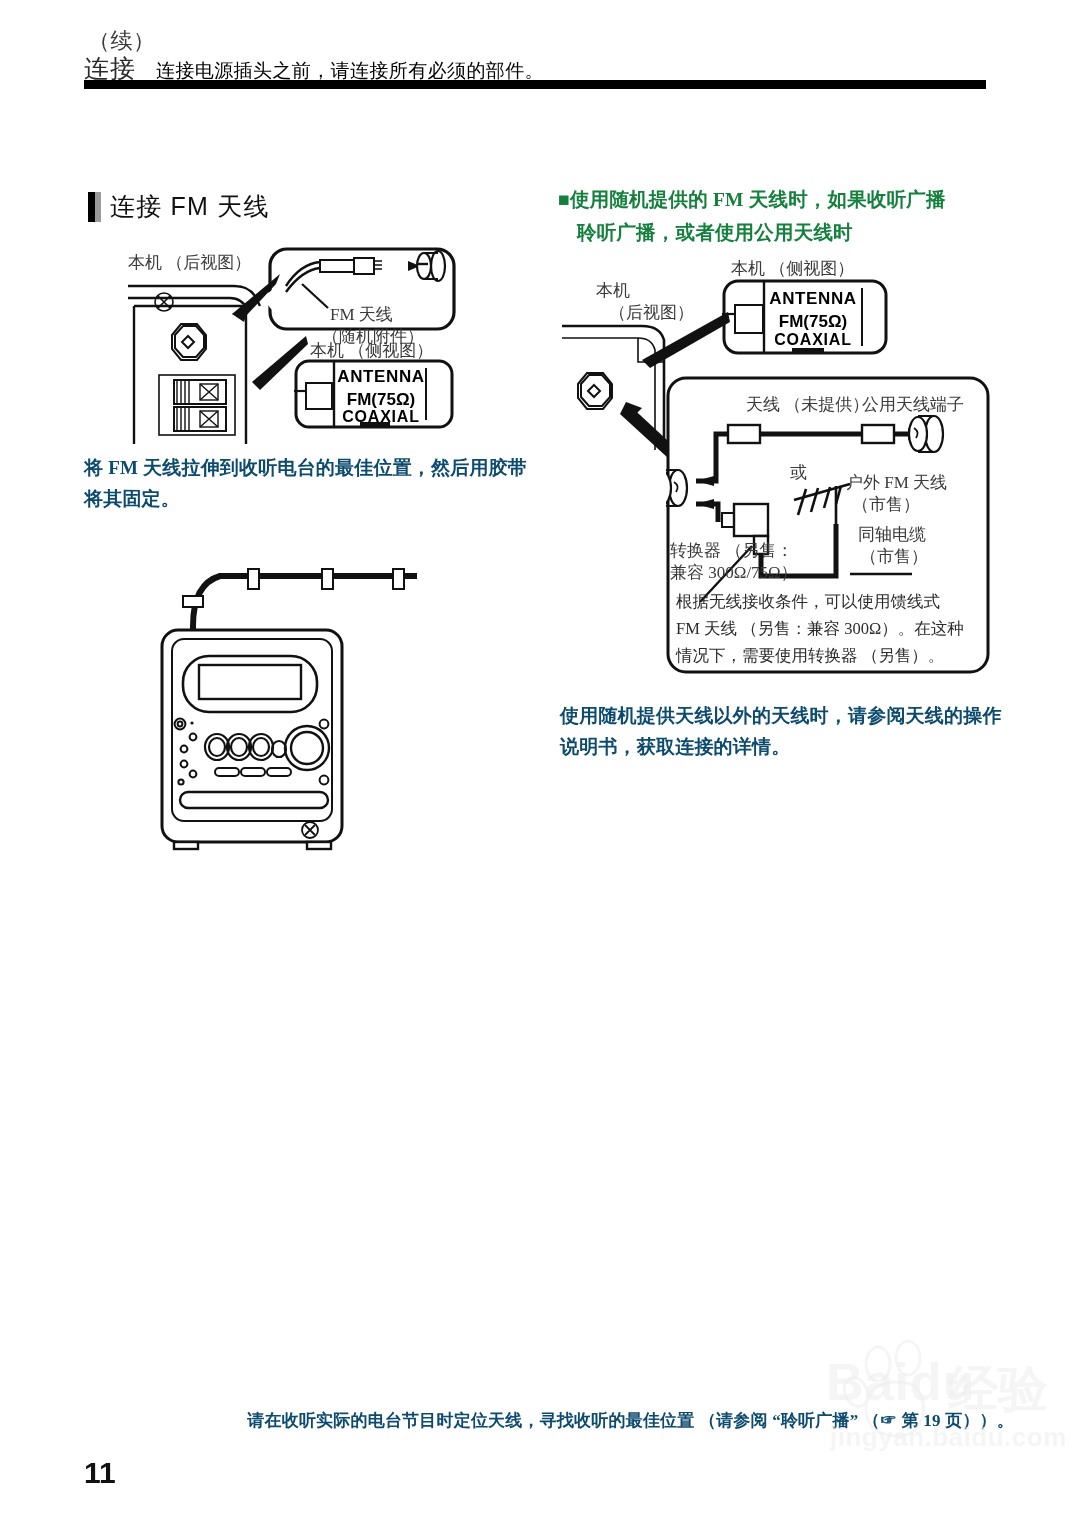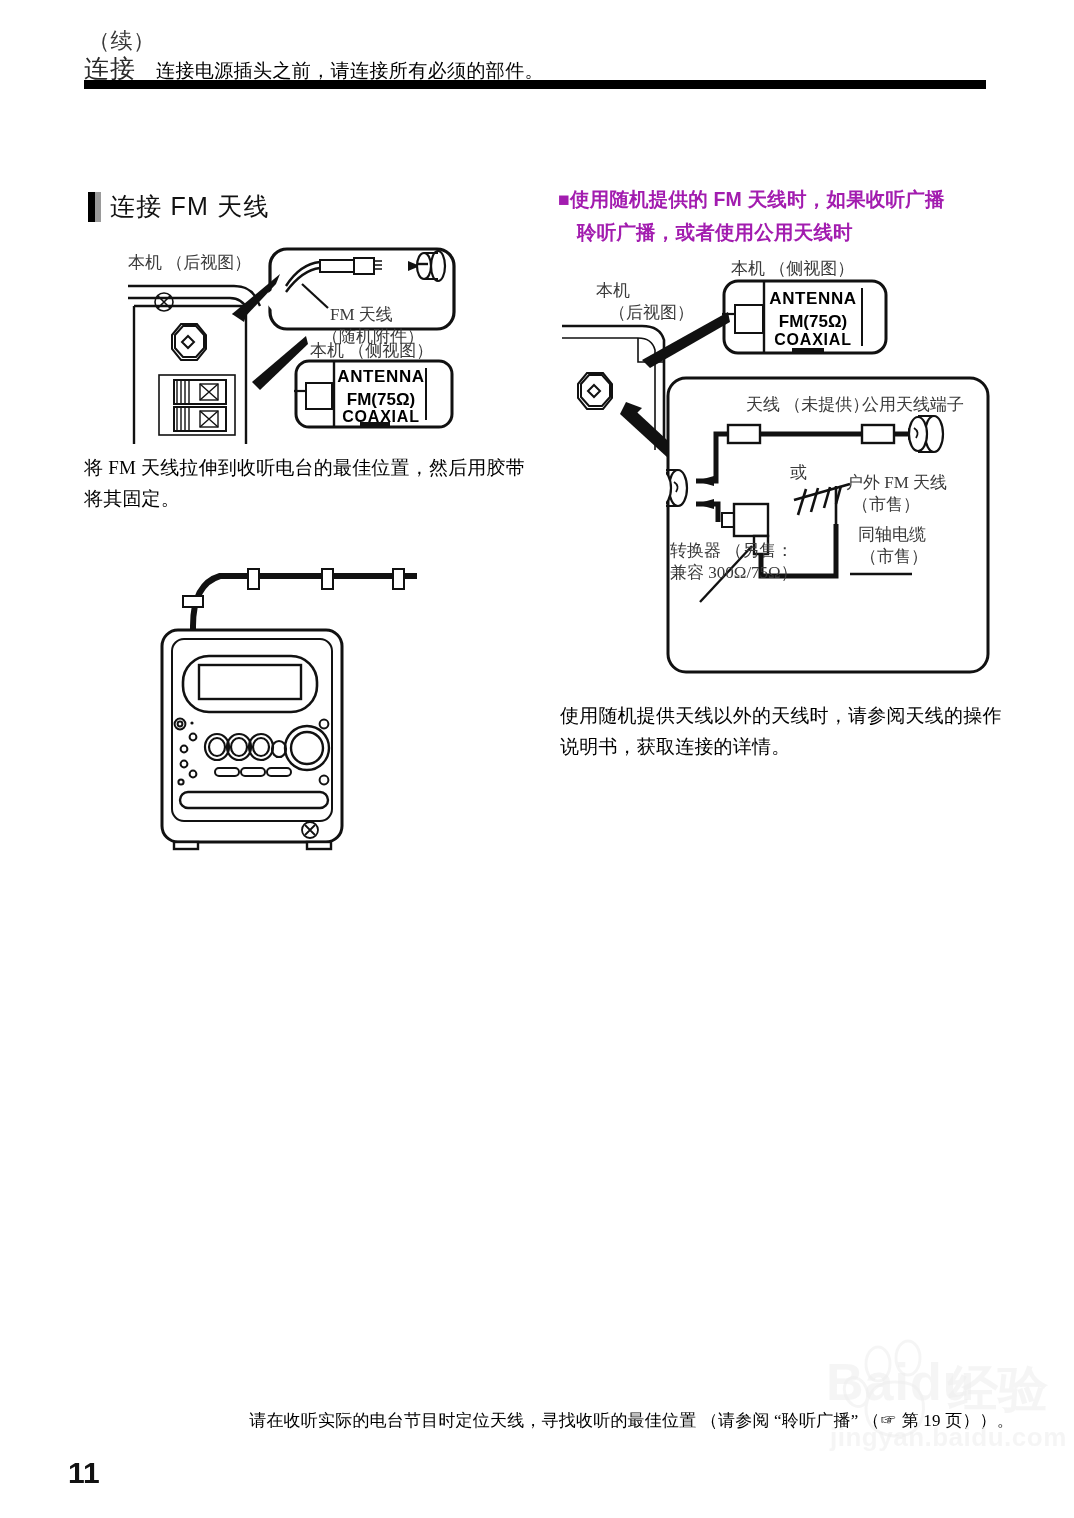--- a/index.html
+++ b/index.html
@@ -74,54 +74,55 @@
     font-size: 25px;
     letter-spacing: 1.2px;
     color: #111;
   }
 
   
   .para {
     position: absolute;
     font-size: 19px;
     line-height: 31px;
-    color: #000000;
+    color: #0c4a6e;
     letter-spacing: 0.2px;
+    font-weight: bold;
   }
   .para-left-1 { left: 84px; top: 452px; width: 450px; }
   .para-right-1 { left: 560px; top: 700px; width: 452px; }
   .para-bottom {
     left: 84px;
     top: 1408px;
     width: 930px;
     font-size: 17px;
     line-height: 26px;
     text-align: right;
   }
   .pageno {
     position: absolute;
-    left: 68px;
+    left: 84px;
     top: 1456px;
     font-family: "Liberation Sans", "DejaVu Sans", sans-serif;
     font-size: 30px;
     font-weight: bold;
     color: #111;
   }
 
   
   .rsec {
     position: absolute;
     left: 558px;
     top: 183px;
     width: 460px;
-    font-family: Liberation Sans, sans-serif;
+    font-family: Liberation Serif, serif;
     font-weight: bold;
     font-size: 19.5px;
     line-height: 33px;
-    color: #a21caf;
+    color: #15803d;
     letter-spacing: 0.2px;
   }
   .rsec .ind { display: block; padding-left: 19px; text-indent: -19px; }
   .rsec .ind2 { display: block; padding-left: 19px; }
 
   
   .lbl {
     position: absolute;
     font-size: 17px;
     color: #3a3a3a;
@@ -453,20 +454,25 @@
   <span class="lbl" style="left:746px; top:392px;">天线 （未提供）</span>
   <span class="lbl" style="left:862px; top:392px;">公用天线端子</span>
   <span class="lbl" style="left:790px; top:460px;">或</span>
   <span class="lbl" style="left:846px; top:470px;">户外 FM 天线</span>
   <span class="lbl" style="left:852px; top:492px;">（市售）</span>
   <span class="lbl" style="left:858px; top:522px;">同轴电缆</span>
   <span class="lbl" style="left:860px; top:544px;">（市售）</span>
   <span class="lbl" style="left:670px; top:538px;">转换器 （另售：</span>
   <span class="lbl" style="left:670px; top:560px;">兼容 300Ω/75Ω）</span>
 
+  <div class="notebox">
+    <div>根据无线接收条件，可以使用馈线式</div>
+    <div>FM 天线 （另售：兼容 300Ω）。在这种</div>
+    <div>情况下，需要使用转换器 （另售）。</div>
+  </div>
 
   <div class="para para-right-1">使用随机提供天线以外的天线时，请参阅天线的操作说明书，获取连接的详情。</div>
 
   <div class="para para-bottom">请在收听实际的电台节目时定位天线，寻找收听的最佳位置 （请参阅 “聆听广播” （☞ 第 19 页））。</div>
   <div class="pageno">11</div>
 
   <div class="wm" style="left:842px; top:1338px;">
     <svg width="120" height="110" viewBox="0 0 120 110">
       <g fill="none" stroke="#eeeeee" stroke-width="3">
         <ellipse cx="36" cy="26" rx="12" ry="17"></ellipse>

